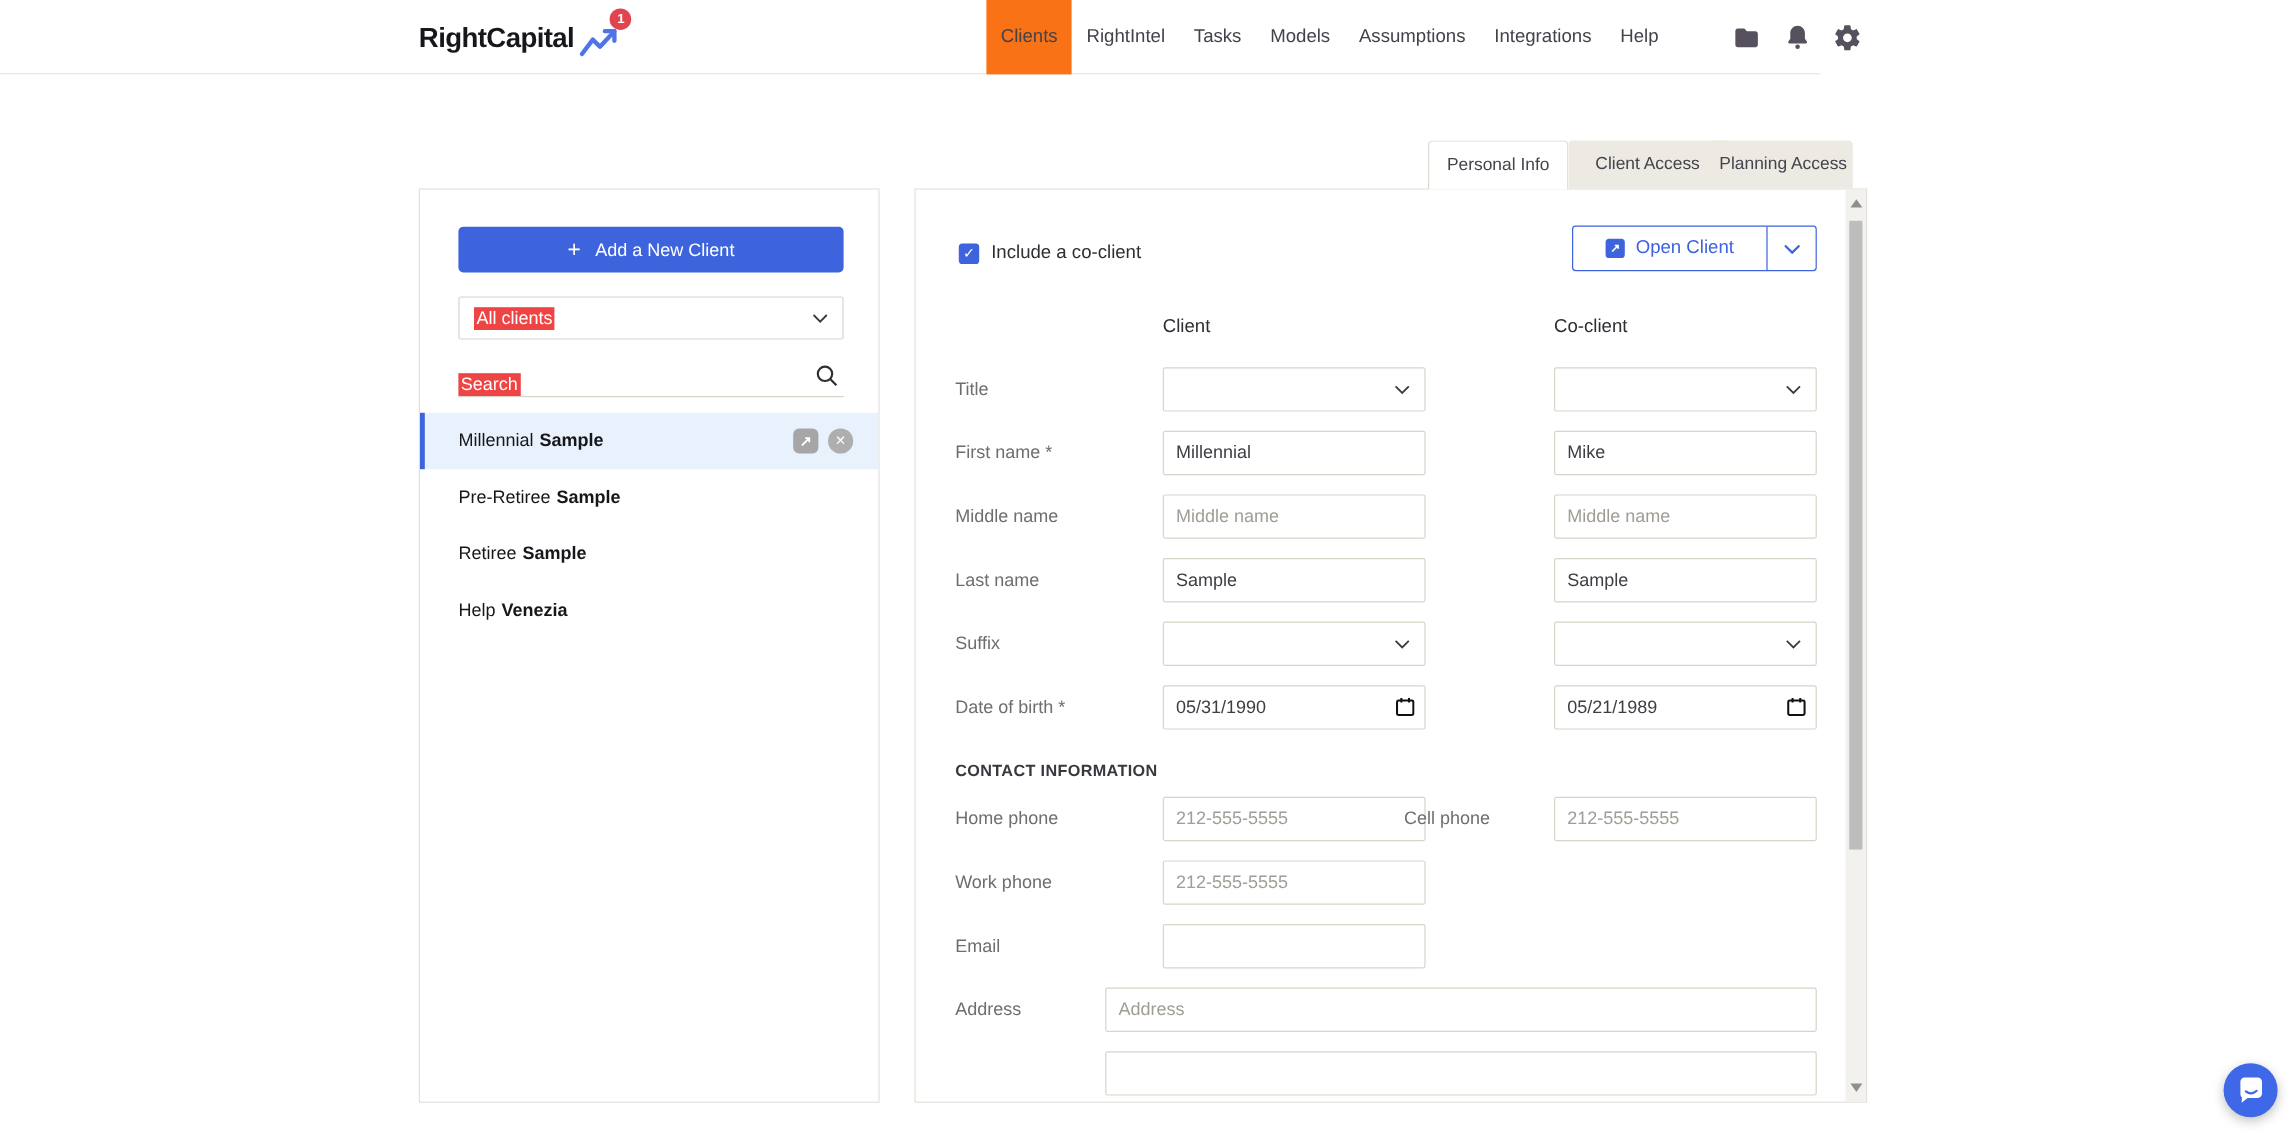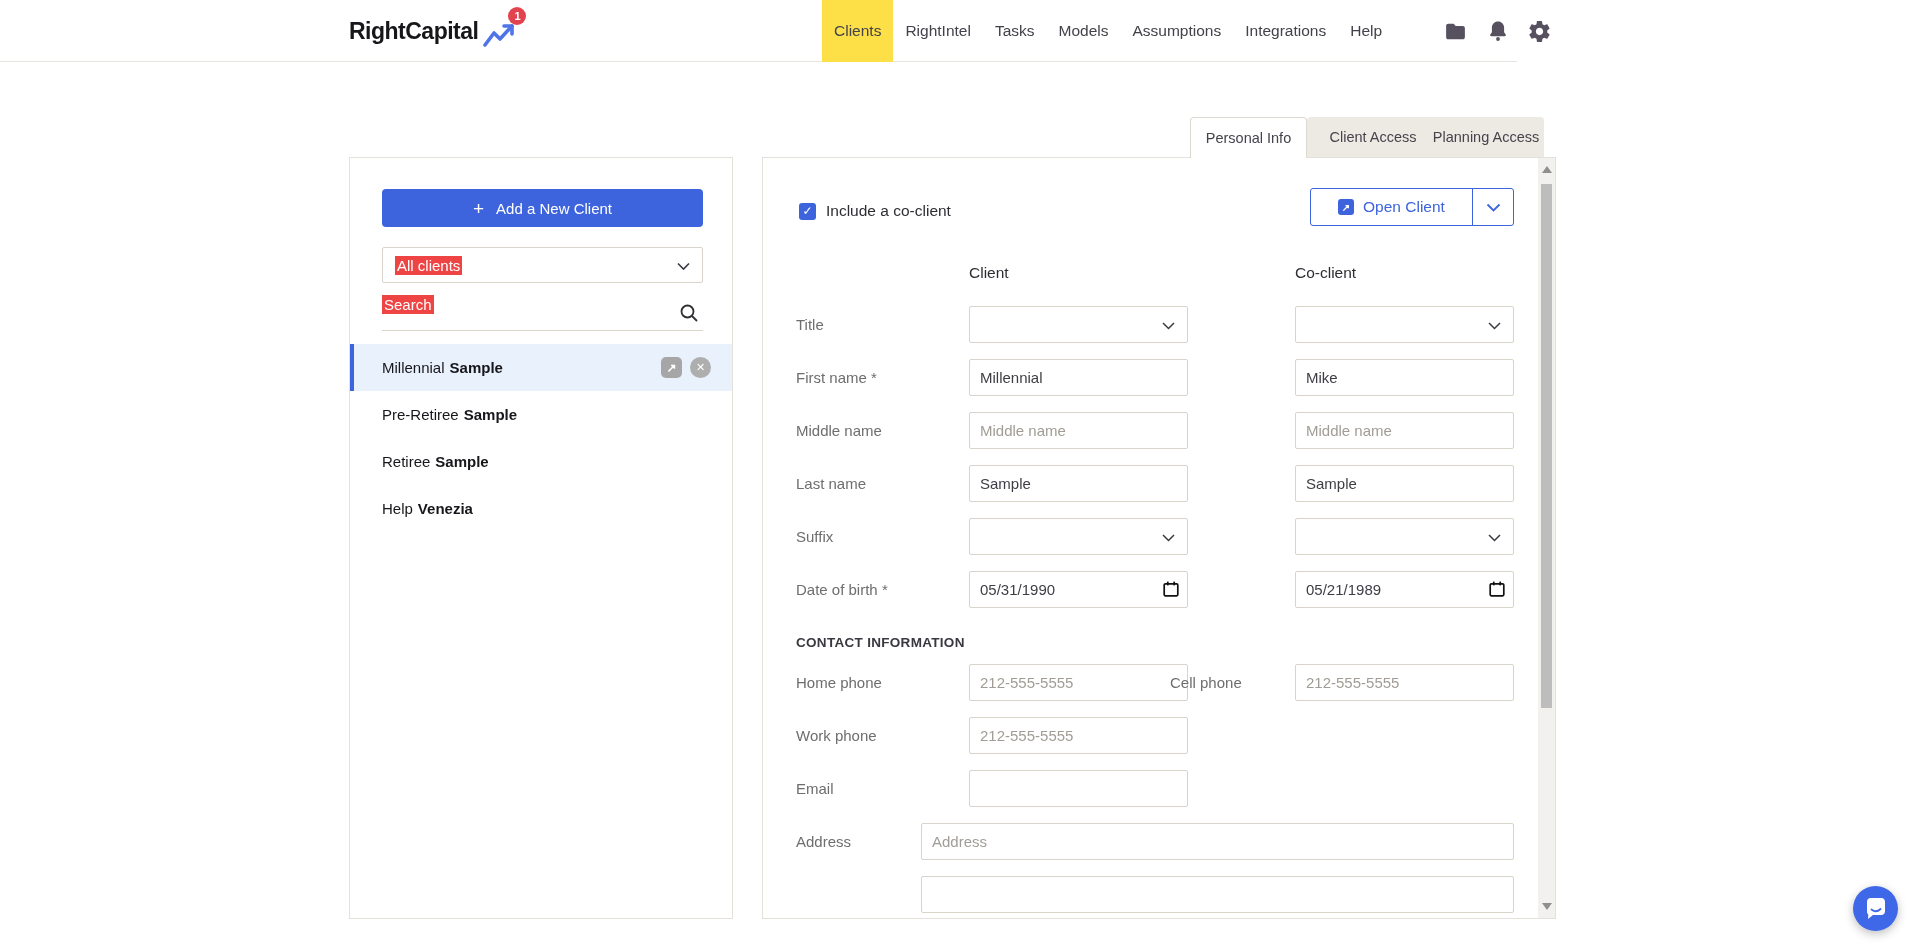--- a/index.html
+++ b/index.html
@@ -8,35 +8,35 @@
 
   
   .header { position:absolute; left:0; top:0; width:1517px; height:62px; background:#fff; border-bottom:1px solid #e7e5e0; }
   .logo { position:absolute; left:349px; top:0; height:62px; display:flex; align-items:center; cursor:pointer; }
   .logo-text { font-size:23px; font-weight:700; letter-spacing:-0.5px; color:#17161a; }
   .logo-mark { position:relative; margin-left:4px; top:6px; }
   .logo-badge { position:absolute; right:-8px; top:-14px; width:18px; height:18px; border-radius:50%; background:#e2444f; color:#fff;
                 font-size:11px; font-weight:700; display:flex; align-items:center; justify-content:center; }
   .nav { position:absolute; left:822px; top:0; height:62px; display:flex; }
   .nav-item { height:62px; display:flex; align-items:center; padding:0 12px; font-size:15.5px; color:#43414a; cursor:pointer; }
-  .nav-item.active { background:#fde047; }
+  .nav-item.active { background:#f97316; }
   .header-icons { position:absolute; left:1443px; top:0; height:62px; display:flex; align-items:center; gap:17px; }
   .hicon { width:25px; height:25px; display:flex; align-items:center; justify-content:center; cursor:pointer; }
 
   
   .sidebar { position:absolute; left:349px; top:157px; width:384px; height:762px; background:#fff; border:1px solid #e4e1da; }
   .add-btn { position:absolute; left:32px; top:31px; width:321px; height:38px; background:#3d63dd; border:none; border-radius:4px;
              color:#fff; font-size:15px; font-family:"Liberation Sans",sans-serif; display:flex; align-items:center; justify-content:center; gap:12px; cursor:pointer; }
   .add-plus { font-size:19px; font-weight:400; line-height:1; }
   .filter-select { position:absolute; left:32px; top:89px; width:321px; height:36px; border:1px solid #d9d4c9; border-radius:2px;
                    display:flex; align-items:center; padding:0 12px; font-size:15px; cursor:pointer; }
   .hl { background:#ef4444; color:#fff; padding:1px 2px; }
   .chev { position:absolute; right:12px; top:50%; transform:translateY(-50%); }
   .search-field { position:absolute; left:32px; top:137px; width:321px; height:36px; border-bottom:1px solid #d9d4c9;
-                  display:flex; align-items:flex-start; font-size:15px; cursor:text; }
+                  display:flex; align-items:flex-end; font-size:15px; cursor:text; }
   .search-ico { position:absolute; right:4px; top:8px; }
   .client-list { position:absolute; left:0; top:186px; width:100%; }
   .client-row { position:relative; height:47px; display:flex; align-items:center; padding-left:32px; font-size:15px; color:#17161a; cursor:pointer; }
   .client-row .lastname { font-weight:700; margin-left:5px; }
   .client-row.selected { background:#e9f1fd; border-left:4px solid #3d63dd; padding-left:28px; }
   .row-icons { position:absolute; right:21px; top:13px; display:flex; gap:8px; }
   .mini-sq { width:21px; height:21px; border-radius:5px; background:#a6a6a6; color:#fff; font-size:12px; font-weight:700;
              display:flex; align-items:center; justify-content:center; cursor:pointer; }
   .mini-ci { width:21px; height:21px; border-radius:50%; background:#aeaeae; color:#fff; font-size:11px;
              display:flex; align-items:center; justify-content:center; cursor:pointer; }

